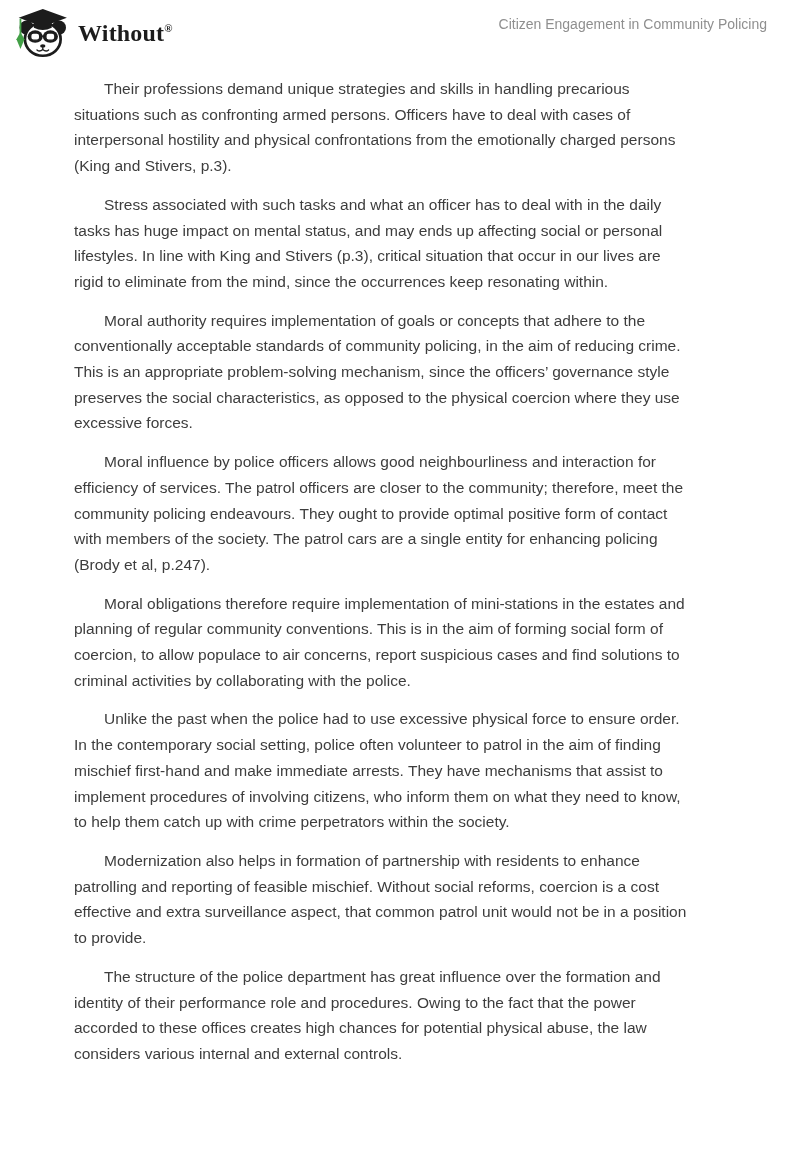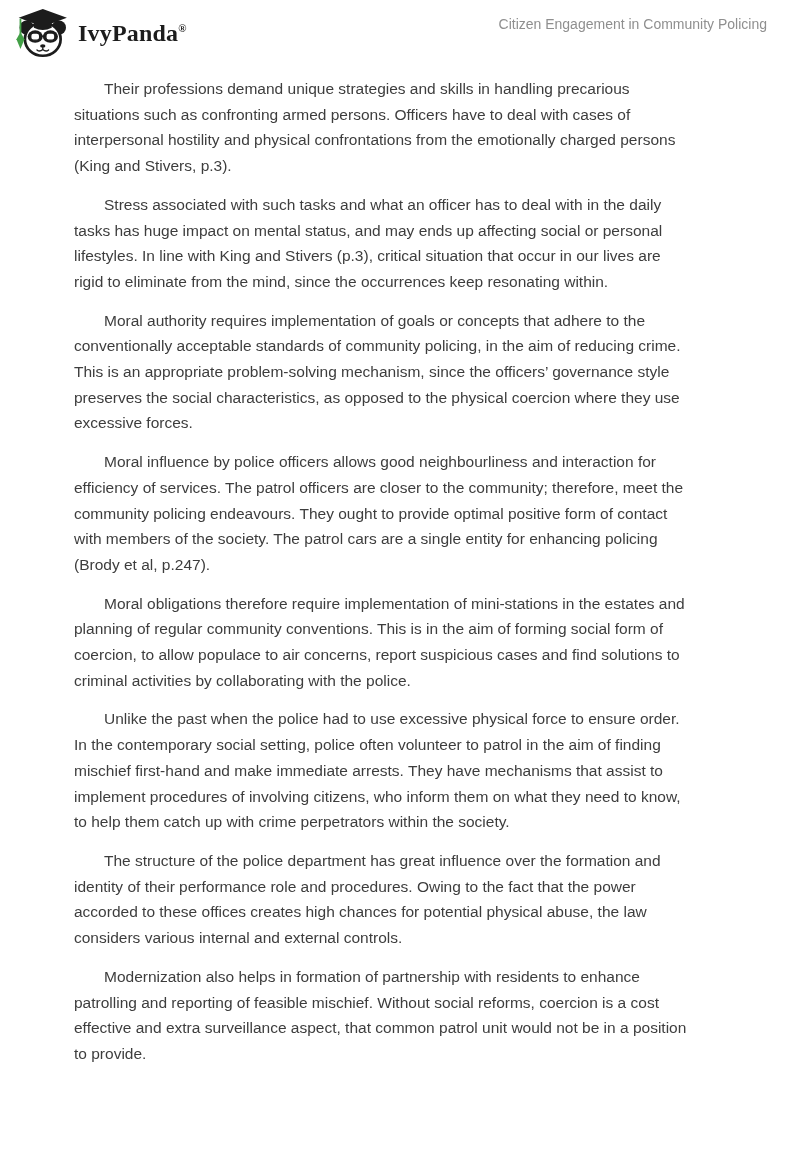--- a/index.html
+++ b/index.html
@@ -96,30 +96,30 @@
 
         <ellipse cx="32" cy="42.5" rx="3" ry="2" fill="#1c1c1c"></ellipse>
         <path d="M32 44.5 L32 46.5 M32 46.5 Q28.5 49.5 25.5 47 M32 46.5 Q35.5 49.5 38.5 47" fill="none" stroke="#1c1c1c" stroke-width="1.5" stroke-linecap="round"></path>
 
         <polygon points="32,1 59,11 32,21 5,11" fill="#1c1c1c"></polygon>
         <path d="M22 15 L22 22 Q32 27 42 22 L42 15 Z" fill="#1c1c1c"></path>
 
         <line x1="7" y1="12" x2="7" y2="29" stroke="#43a047" stroke-width="2"></line>
         <polygon points="7,27 2.5,35 7,46 11.5,35" fill="#43a047"></polygon>
       </svg>
-      <div class="brand-name"><span>IvyPanda</span><sup>®</sup></div>
+      <div class="brand-name"><span>Without</span><sup>®</sup></div>
     </div>
     <div class="doc-title">Citizen Engagement in Community Policing</div>
   </div>
 
   <div class="essay">
     <p>Their professions demand unique strategies and skills in handling precarious situations such as confronting armed persons. Officers have to deal with cases of interpersonal hostility and physical confrontations from the emotionally charged persons (King and Stivers, p.3).</p>
     <p>Stress associated with such tasks and what an officer has to deal with in the daily tasks has huge impact on mental status, and may ends up affecting social or personal lifestyles. In line with King and Stivers (p.3), critical situation that occur in our lives are rigid to eliminate from the mind, since the occurrences keep resonating within.</p>
     <p>Moral authority requires implementation of goals or concepts that adhere to the conventionally acceptable standards of community policing, in the aim of reducing crime. This is an appropriate problem-solving mechanism, since the officers’ governance style preserves the social characteristics, as opposed to the physical coercion where they use excessive forces.</p>
     <p>Moral influence by police officers allows good neighbourliness and interaction for efficiency of services. The patrol officers are closer to the community; therefore, meet the community policing endeavours. They ought to provide optimal positive form of contact with members of the society. The patrol cars are a single entity for enhancing policing (Brody et al, p.247).</p>
     <p>Moral obligations therefore require implementation of mini-stations in the estates and planning of regular community conventions. This is in the aim of forming social form of coercion, to allow populace to air concerns, report suspicious cases and find solutions to criminal activities by collaborating with the police.</p>
     <p>Unlike the past when the police had to use excessive physical force to ensure order. In the contemporary social setting, police often volunteer to patrol in the aim of finding mischief first-hand and make immediate arrests. They have mechanisms that assist to implement procedures of involving citizens, who inform them on what they need to know, to help them catch up with crime perpetrators within the society.</p>
+    <p>Modernization also helps in formation of partnership with residents to enhance patrolling and reporting of feasible mischief. Without social reforms, coercion is a cost effective and extra surveillance aspect, that common patrol unit would not be in a position to provide.</p>
     <p>The structure of the police department has great influence over the formation and identity of their performance role and procedures. Owing to the fact that the power accorded to these offices creates high chances for potential physical abuse, the law considers various internal and external controls.</p>
-    <p>Modernization also helps in formation of partnership with residents to enhance patrolling and reporting of feasible mischief. Without social reforms, coercion is a cost effective and extra surveillance aspect, that common patrol unit would not be in a position to provide.</p>
   </div>
 
 
 </div>
 
 </body></html>

